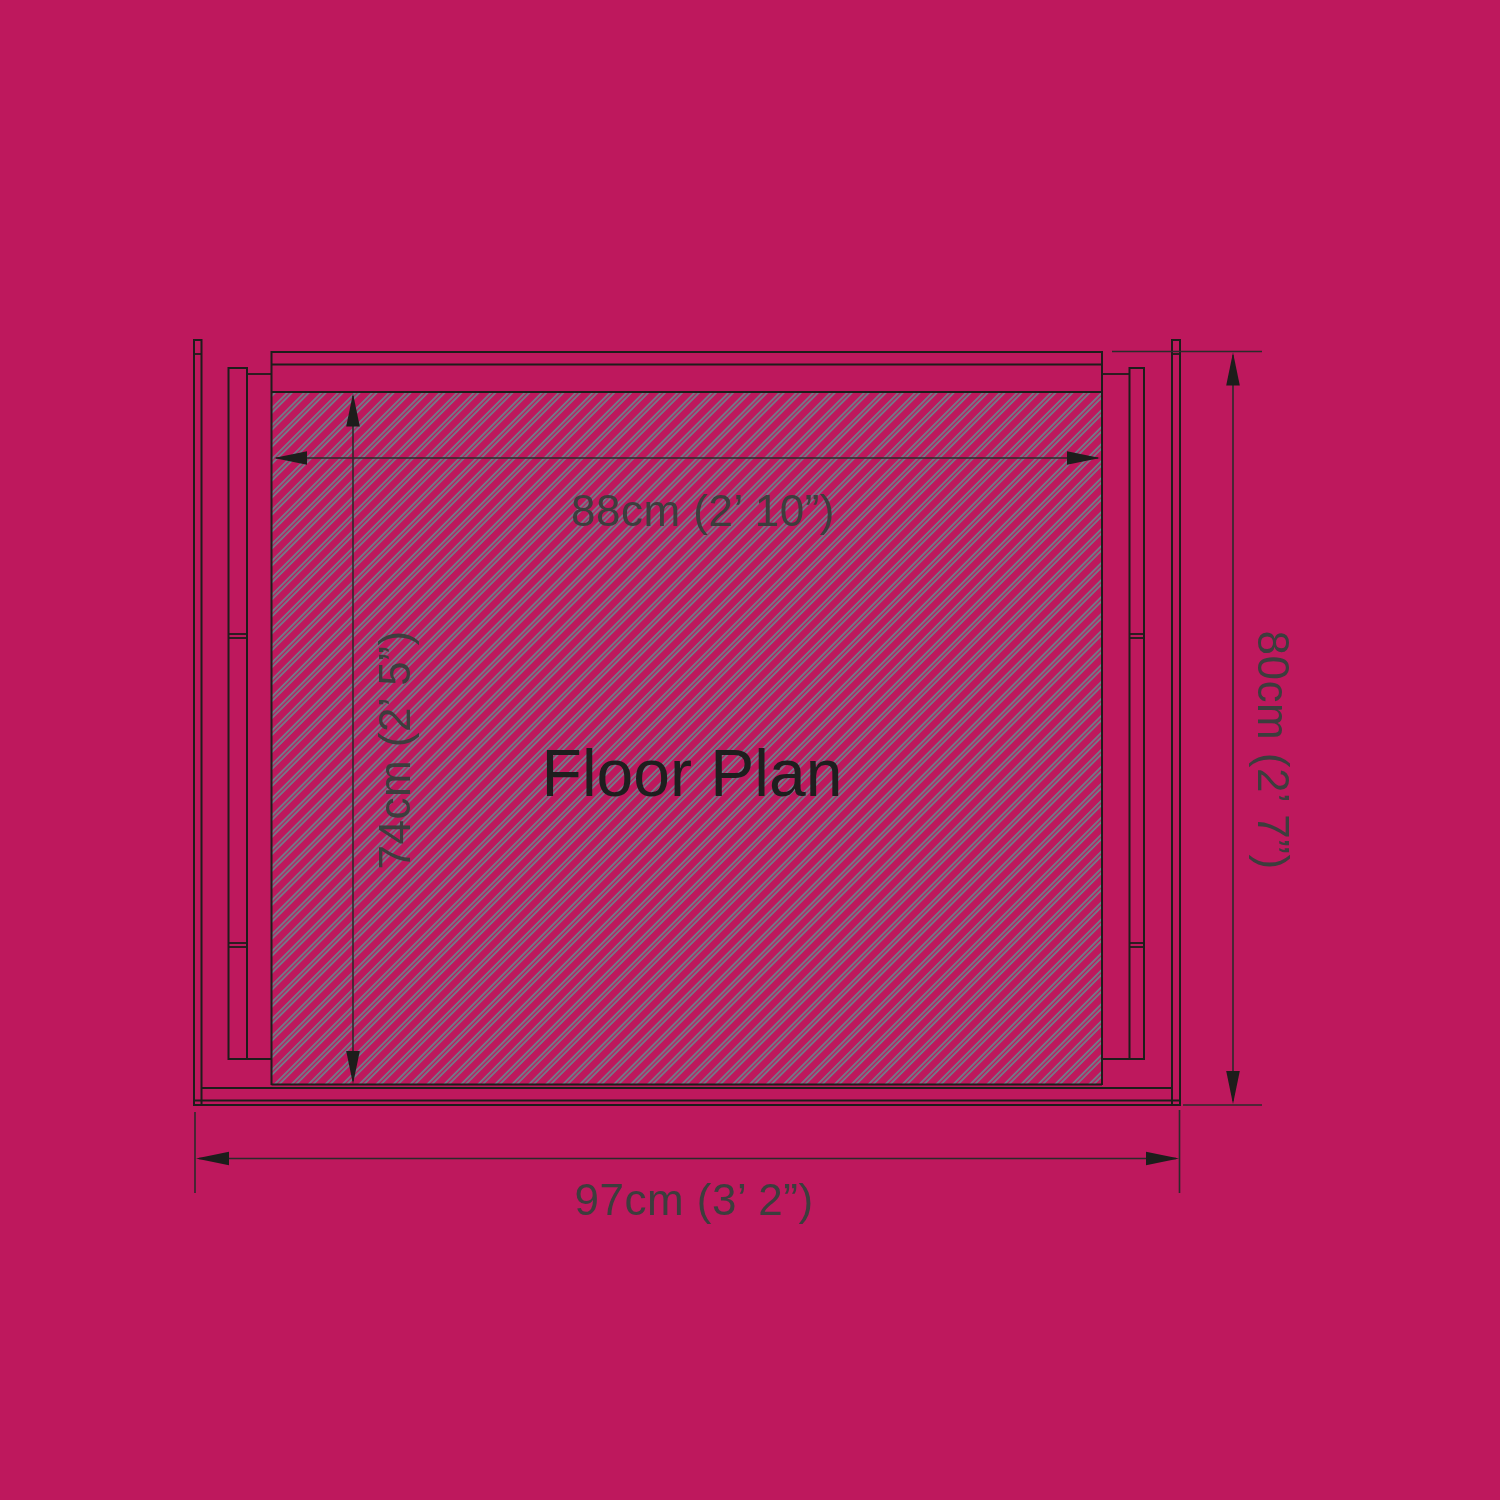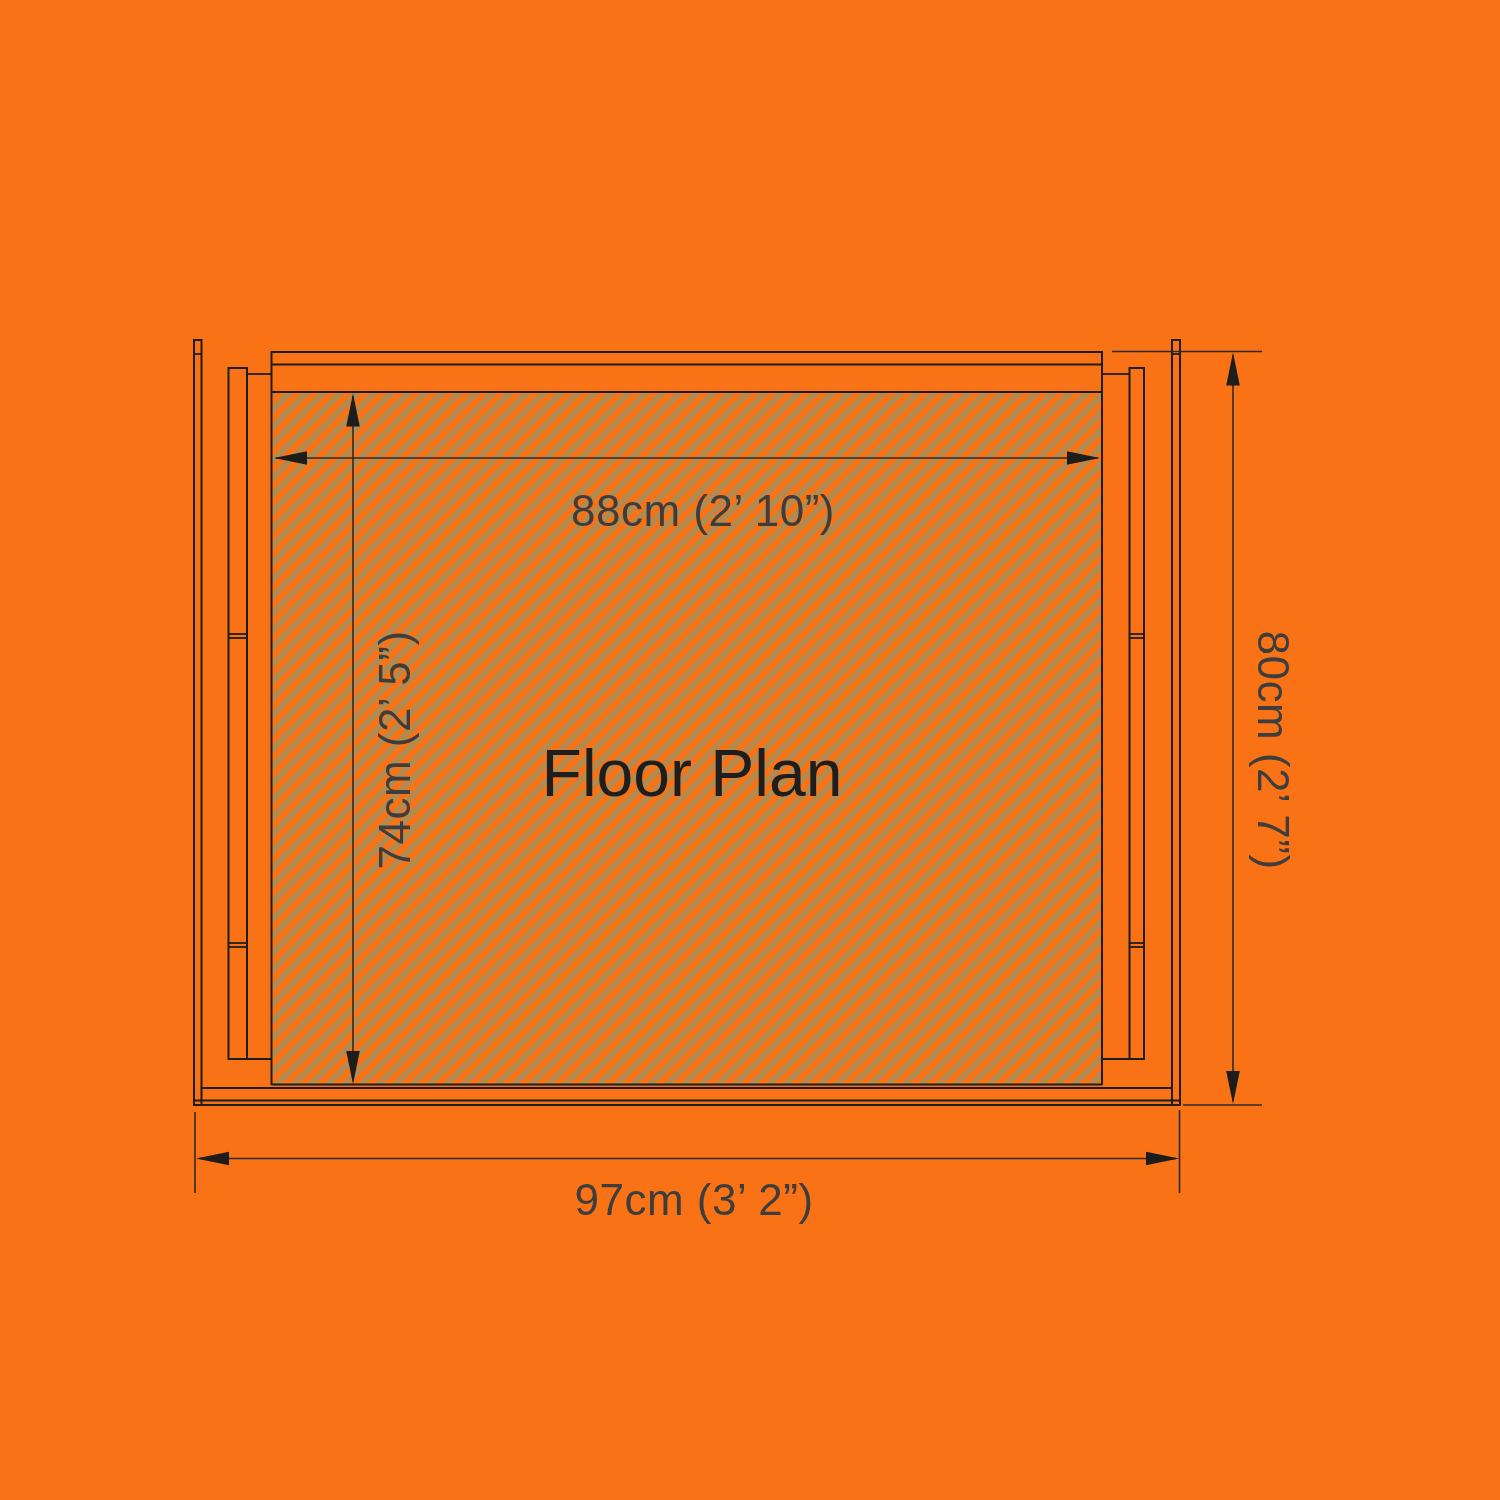--- a/index.html
+++ b/index.html
@@ -1,16 +1,16 @@
 <!DOCTYPE html>
 <html><head>
 <meta charset="utf-8">
 <style>
   html,body{margin:0;padding:0;background:#ffffff;}
-  .canvas{position:relative;width:1500px;height:1500px;background:#f97316;overflow:hidden;}
+  .canvas{position:relative;width:1500px;height:1500px;background:#be185d;overflow:hidden;}
   svg{display:block;}
   .wall{stroke:#1d1d1b;stroke-width:2;fill:none;}
   .wall-thin{stroke:#1d1d1b;stroke-width:1.8;fill:none;}
   .dim{stroke:#2b2b2b;stroke-width:1.6;fill:none;}
   .arrow{fill:#1d1d1b;stroke:none;}
   .dim-text{font-family:"Liberation Sans","DejaVu Sans",sans-serif;font-size:44px;font-weight:400;letter-spacing:0.5px;}
   .title-text{font-family:"Liberation Sans","DejaVu Sans",sans-serif;font-size:66px;font-weight:400;}
 </style>
 </head>
 <body>

